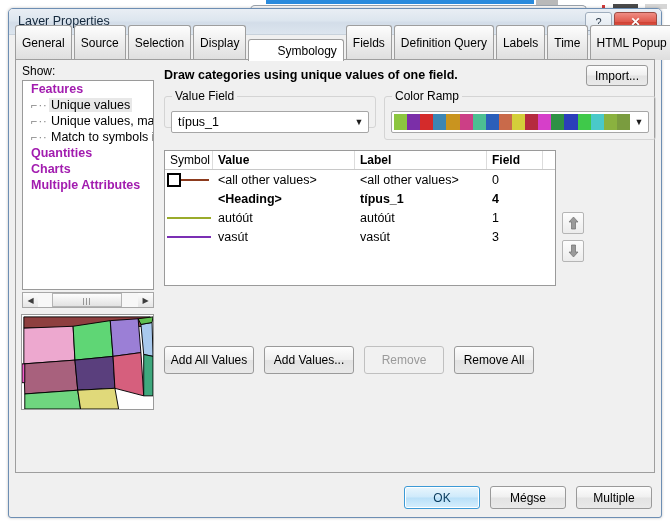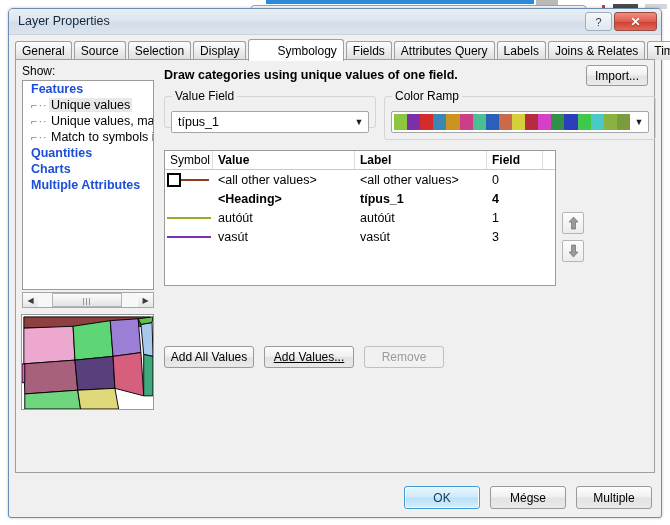--- a/index.html
+++ b/index.html
@@ -70,21 +70,21 @@
     color: #ffffff; font-weight: bold; font-size: 12px;
     text-shadow: 0 1px 0 rgba(0,0,0,.35);
   }
 
   
   .tabstrip {
     position: absolute; left: 6px; top: 30px; right: 6px; height: 21px;
     display: flex; align-items: flex-end;
   }
   .tab {
-    height: 19px; padding: 0 6px;
+    height: 35px; padding: 0 6px;
     border: 1px solid #9e9e9e; border-bottom: none;
     border-radius: 3px 3px 0 0;
     background: linear-gradient(to bottom,#fdfdfd,#eaeaea 60%,#dedede);
     display: flex; align-items: center;
     font-size: 12px; color: #000; margin-right: 2px;
     cursor: default; white-space: nowrap;
   }
   .tab.active {
     height: 22px; background: #ffffff;
     border-color: #9e9e9e; position: relative; z-index: 3;
@@ -98,21 +98,21 @@
   }
 
   
   .show-label { position: absolute; left: 6px; top: 4px; font-size: 12px; color:#000; }
   .treebox {
     position: absolute; left: 6px; top: 20px; width: 132px; height: 210px;
     background: #ffffff; border: 1px solid #9a9a9a;
     overflow: hidden;
   }
   .tree-root {
-    font-size: 12.5px; font-weight: bold; color: #1d4ed8;
+    font-size: 12.5px; font-weight: bold; color: #a21caf;
     padding: 1px 0 1px 8px; white-space: nowrap;
   }
   .tree-child {
     font-size: 12.5px; color: #000; white-space: nowrap;
     padding: 1px 0 1px 8px; position: relative;
   }
   .tree-child .dots {
     display: inline-block; width: 18px; color: #808080;
     letter-spacing: 1px; font-size: 11px;
   }
@@ -213,23 +213,23 @@
   .arrowbtns { position: absolute; left: 402px; top: 148px; width: 24px; }
   .abtn {
     width: 22px; height: 22px; margin-bottom: 6px;
     border: 1px solid #b5b5b5; border-radius: 2px;
     background: linear-gradient(to bottom,#fdfdfd,#ececec);
     display: flex; align-items: center; justify-content: center;
   }
   .abtn svg { display: block; }
 
   .rowbtns { position: absolute; left: 4px; top: 282px; display: flex; gap: 10px; }
-  .rowbtns .btn { height: 22px; }
+  .rowbtns .btn { height: 28px; }
   .b-addall { width: 90px; }
-  .b-addval { width: 90px; text-decoration: underline; }
+  .b-addval { width: 90px; }
   .b-remove { width: 80px; }
   .b-removeall { width: 80px; }
   .b-advanced { width: 84px; position: relative; }
   .b-advanced .adv-arrow { position: absolute; right: 7px; top: 8px; font-size: 8px; color:#000; }
   .b-advanced .adv-lbl { padding-right: 12px; }
   .ul { text-decoration: underline; }
 
   
   .dlgbtns { position: absolute; right: 9px; bottom: 8px; display: flex; gap: 10px; }
   .dlgbtns .btn { width: 76px; height: 23px; font-size: 12px; }
@@ -262,23 +262,22 @@
     </div>
   </div>
 
   <div class="tabstrip" id="tabstrip">
       <div class="tab">General</div>
       <div class="tab">Source</div>
       <div class="tab">Selection</div>
       <div class="tab">Display</div>
       <div class="tab active">Symbology</div>
       <div class="tab">Fields</div>
-      <div class="tab">Attributes Query</div>
+      <div class="tab">Definition Query</div>
       <div class="tab">Labels</div>
-      <div class="tab">Joins &amp; Relates</div>
       <div class="tab">Time</div>
       <div class="tab">HTML Popup</div>
     </div>
 
   <div class="tabpage">
 
     <div class="show-label">Show:</div>
 
     <div class="treebox" id="treebox">
         <div class="tree-root">Features</div>
@@ -408,20 +407,21 @@
           <svg width="13" height="14" viewBox="0 0 13 14">
             <polygon points="6.5,13 11,8 8.5,8 8.5,1 4.5,1 4.5,8 2,8" fill="#9a9a9a" stroke="#6f6f6f" stroke-width="0.7"></polygon>
           </svg>
         </div>
       </div>
 
       <div class="rowbtns">
         <div class="btn b-addall">Add All Values</div>
         <div class="btn b-addval">Add Values...</div>
         <div class="btn b-remove disabled">Remove</div>
+        <div class="btn b-removeall">Remove All</div>
       </div>
 
     </div>
   </div>
 
   <div class="dlgbtns">
     <div class="btn default">OK</div>
     <div class="btn">Mégse</div>
     <div class="btn">Multiple</div>
   </div>

